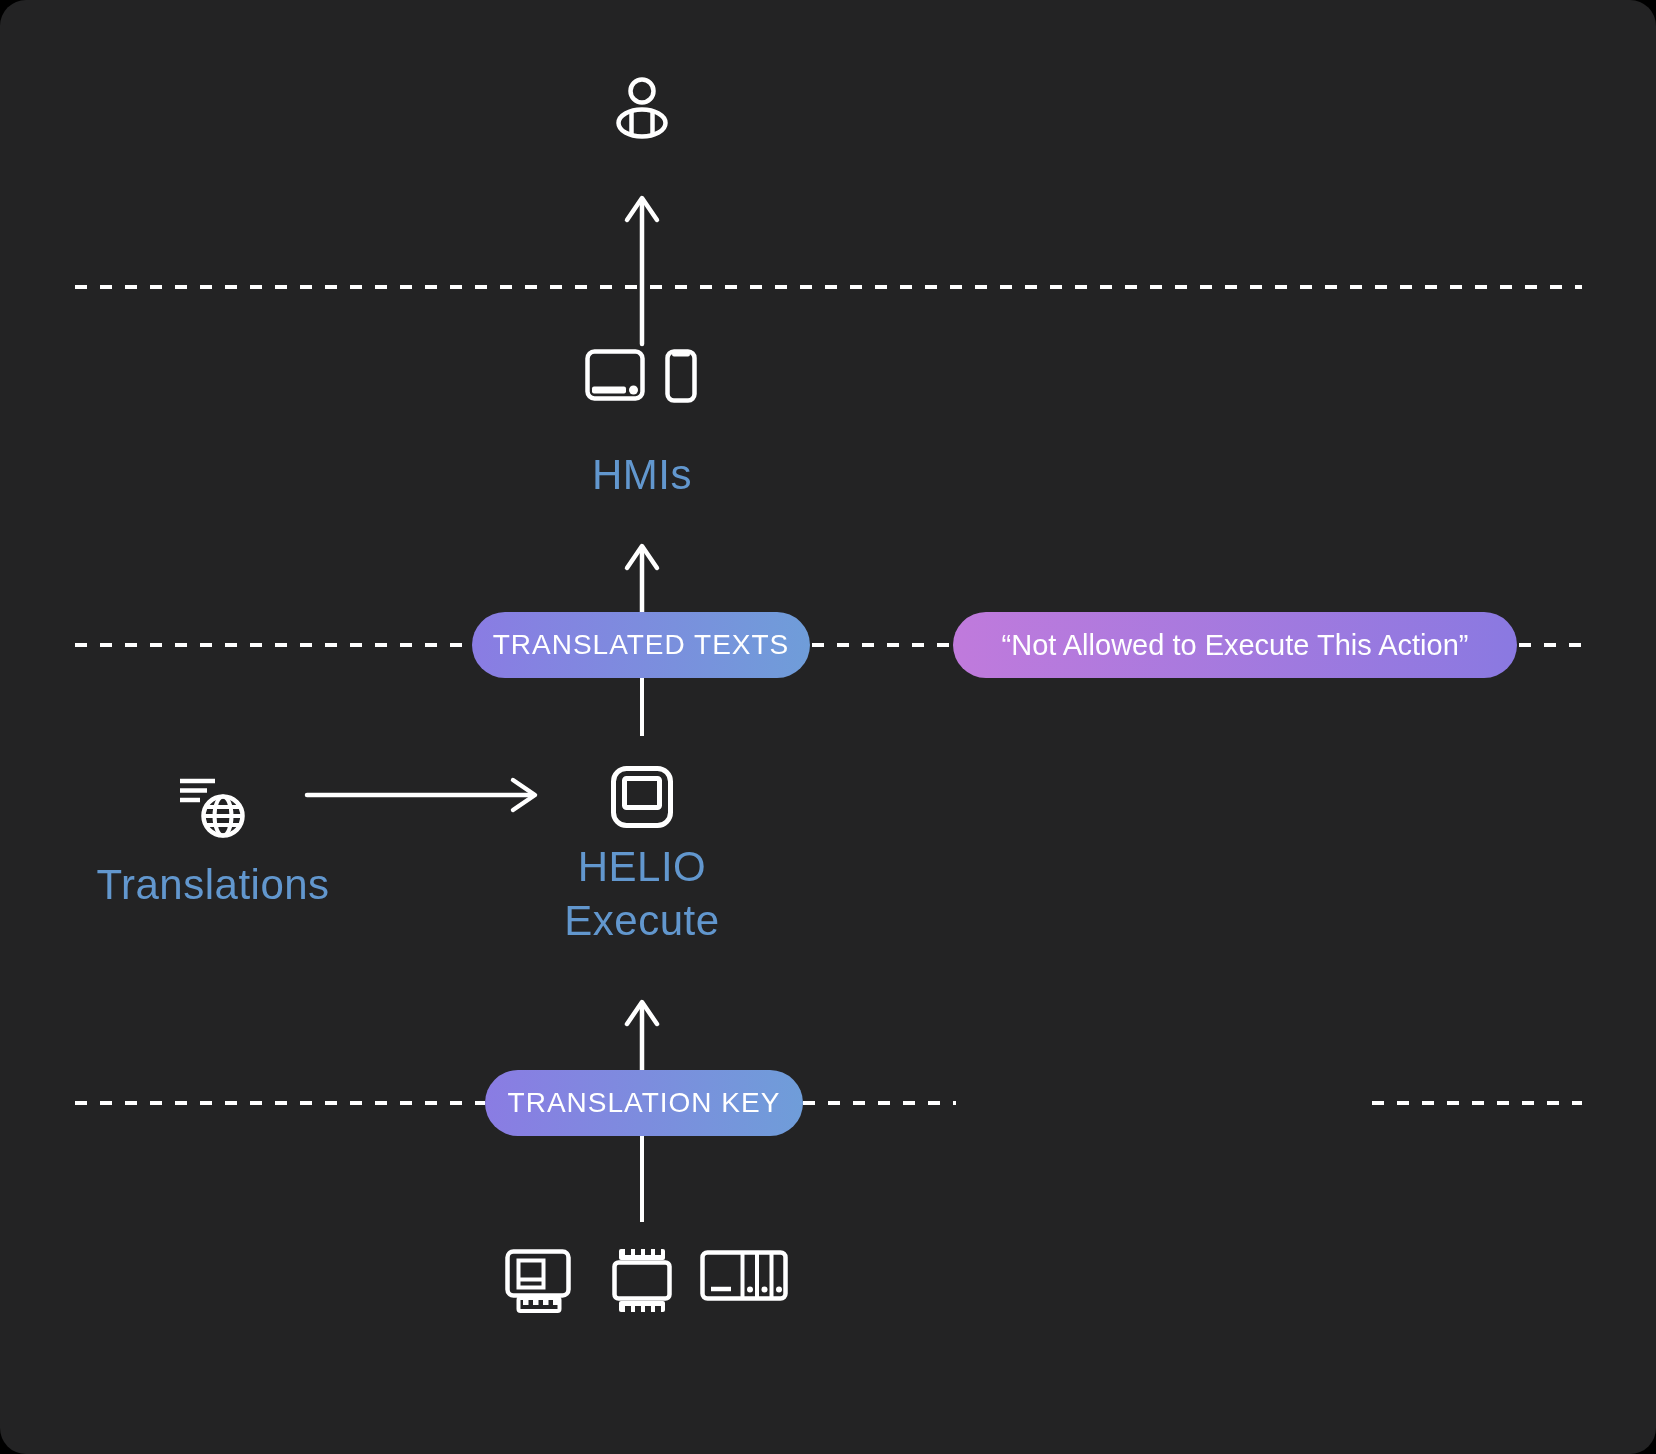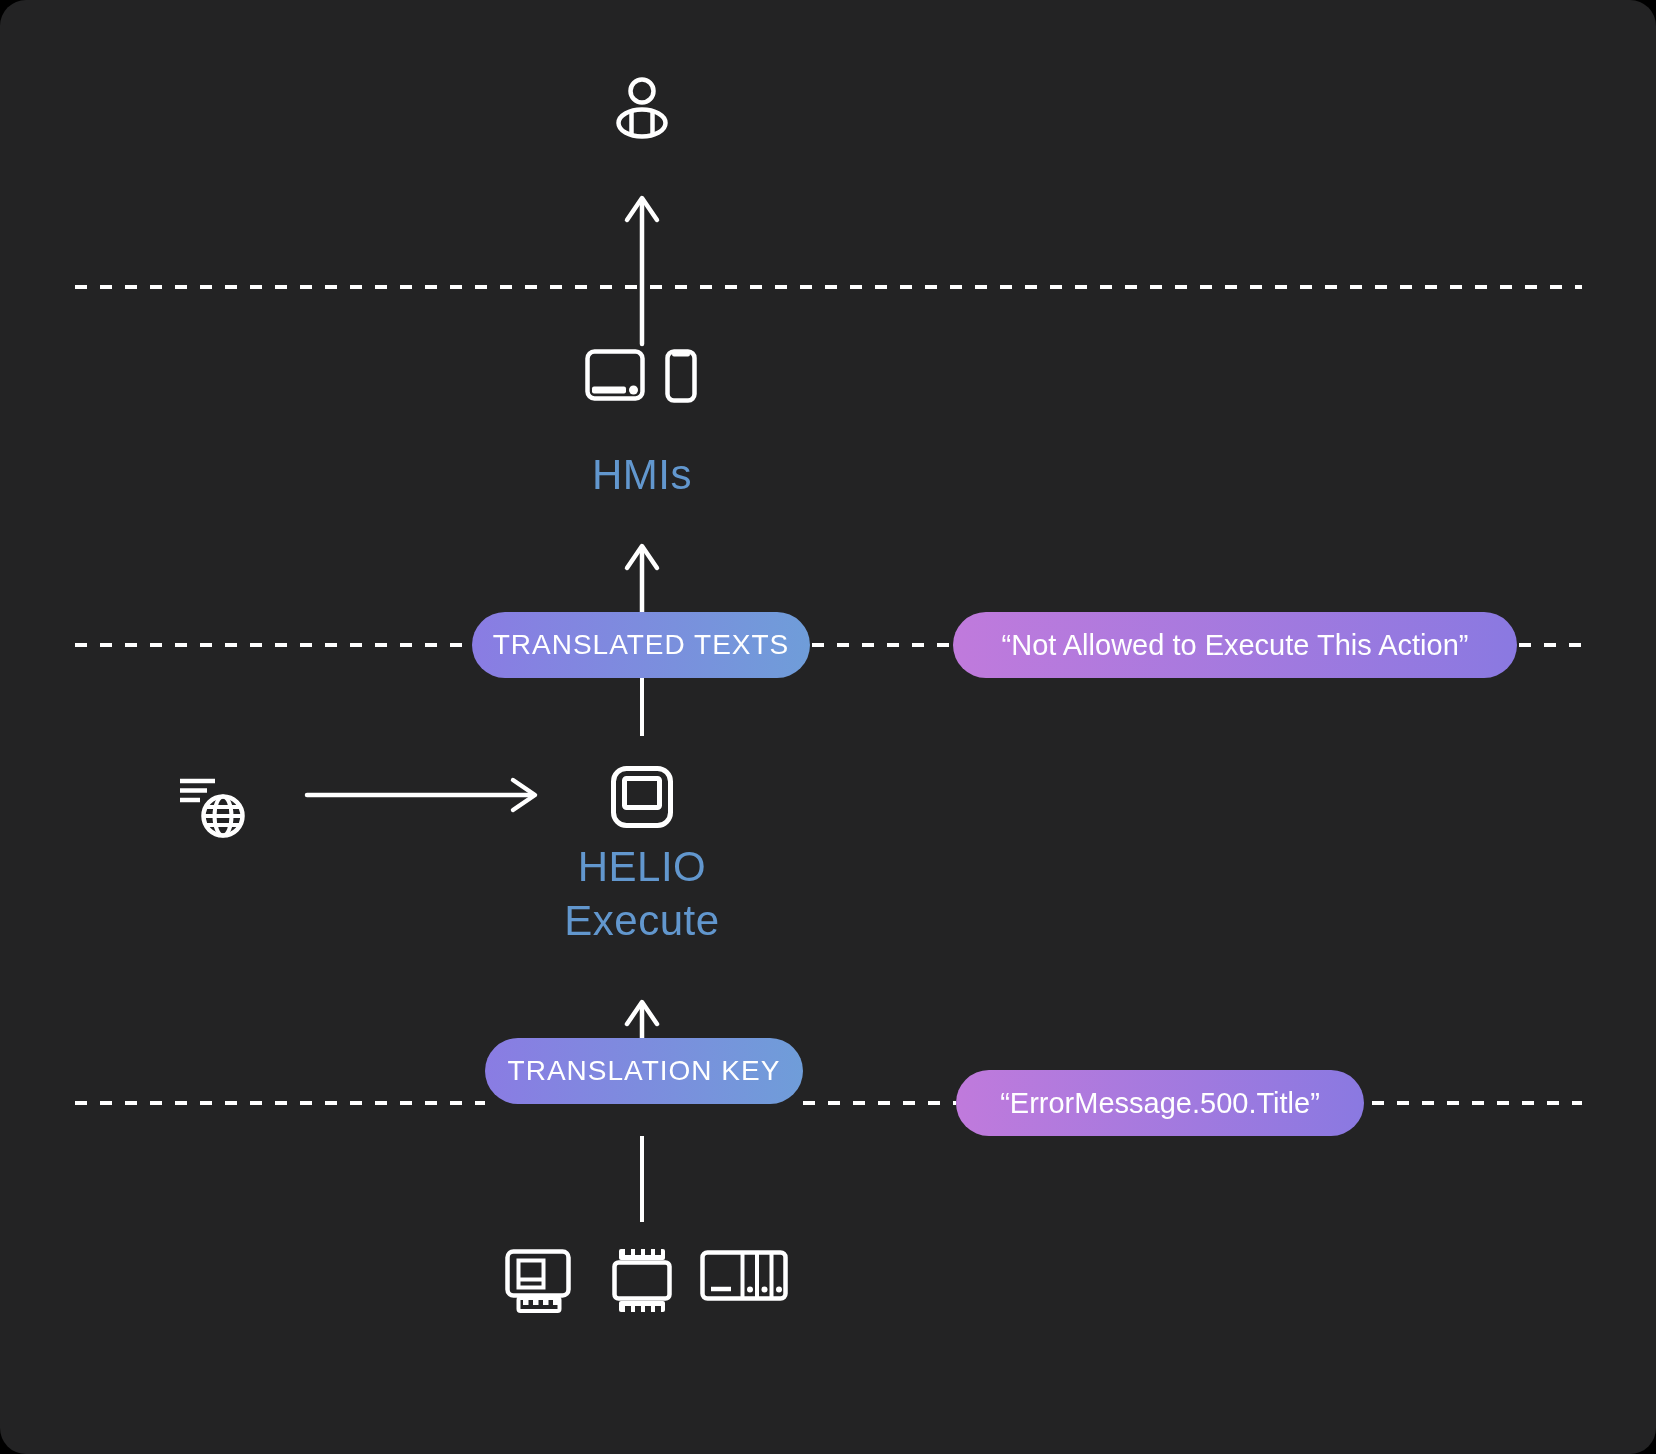--- a/index.html
+++ b/index.html
@@ -100,20 +100,21 @@
   <svg class="abs" style="left:178px;top:776px;" width="68" height="62" viewBox="0 0 68 62">
     <line class="stroke" x1="2" y1="5" x2="37" y2="5" stroke-width="4.5"></line>
     <line class="stroke" x1="2" y1="14.5" x2="29" y2="14.5" stroke-width="4.5"></line>
     <line class="stroke" x1="2" y1="24" x2="22" y2="24" stroke-width="4.5"></line>
     <circle class="stroke" cx="45" cy="40" r="19.5" stroke-width="4.5"></circle>
     <ellipse class="stroke" cx="45" cy="40" rx="8.5" ry="19.5" stroke-width="4"></ellipse>
     <line class="stroke" x1="25.5" y1="40" x2="64.5" y2="40" stroke-width="4"></line>
     <line class="stroke" x1="28" y1="31" x2="62" y2="31" stroke-width="4"></line>
     <line class="stroke" x1="28" y1="49" x2="62" y2="49" stroke-width="4"></line>
   </svg>
+  <div class="node-label" style="left:63px;top:858px;width:300px;">Translations</div>
 
   <svg class="abs" style="left:306px;top:773px;" width="232" height="44" viewBox="0 0 232 44">
     <line class="stroke" x1="1" y1="22" x2="225" y2="22" stroke-width="4.5" stroke-linecap="round"></line>
     <polyline class="stroke" points="207,7 229,22 207,37" stroke-width="4.5" stroke-linecap="round" stroke-linejoin="round"></polyline>
   </svg>
 
   <svg class="abs" style="left:611px;top:766px;" width="62" height="62" viewBox="0 0 62 62">
     <rect class="stroke" x="2.5" y="2.5" width="57" height="57" rx="13" stroke-width="5"></rect>
     <rect class="stroke" x="13.5" y="12.5" width="35" height="29" rx="2" stroke-width="5"></rect>
   </svg>
@@ -121,22 +122,21 @@
 
   <svg class="abs" style="left:620px;top:996px;" width="44" height="74" viewBox="0 0 44 74">
     <line class="stroke" x1="22" y1="74" x2="22" y2="7" stroke-width="4.5" stroke-linecap="round"></line>
     <polyline class="stroke" points="7,28 22,6 37,28" stroke-width="4.5" stroke-linecap="round" stroke-linejoin="round"></polyline>
   </svg>
 
   <div class="dash" style="left:75px;top:1101px;width:410px;"></div>
   <div class="dash" style="left:803px;top:1101px;width:153px;"></div>
   <div class="dash" style="left:1372px;top:1101px;width:210px;"></div>
 
-  <div class="pill pill-key" style="left:485px;top:1038px;width:318px;">TRANSLATION KEY</div>
-  <div class="pill pill-value" style="left:956px;top:1070px;width:408px;">“ErrorMessage.500.Title”</div>
+  <div class="pill pill-key" style="left:485px;top:1070px;width:318px;">TRANSLATION KEY</div>
 
   <div class="vline" style="left:640px;top:1136px;height:86px;"></div>
 
   <svg class="abs" style="left:505px;top:1249px;" width="66" height="66" viewBox="0 0 66 66">
     <rect class="stroke" x="2.5" y="2.5" width="61" height="44" rx="6" stroke-width="4.5"></rect>
     <rect class="stroke" x="13.5" y="11.5" width="25" height="27" stroke-width="4"></rect>
     <line class="stroke" x1="13.5" y1="30.5" x2="38.5" y2="30.5" stroke-width="4"></line>
     <rect class="stroke" x="13.5" y="49" width="41" height="13" rx="2" stroke-width="4"></rect>
     <rect class="fillw" x="18" y="49" width="5.5" height="7"></rect>
     <rect class="fillw" x="28" y="49" width="5.5" height="7"></rect>

